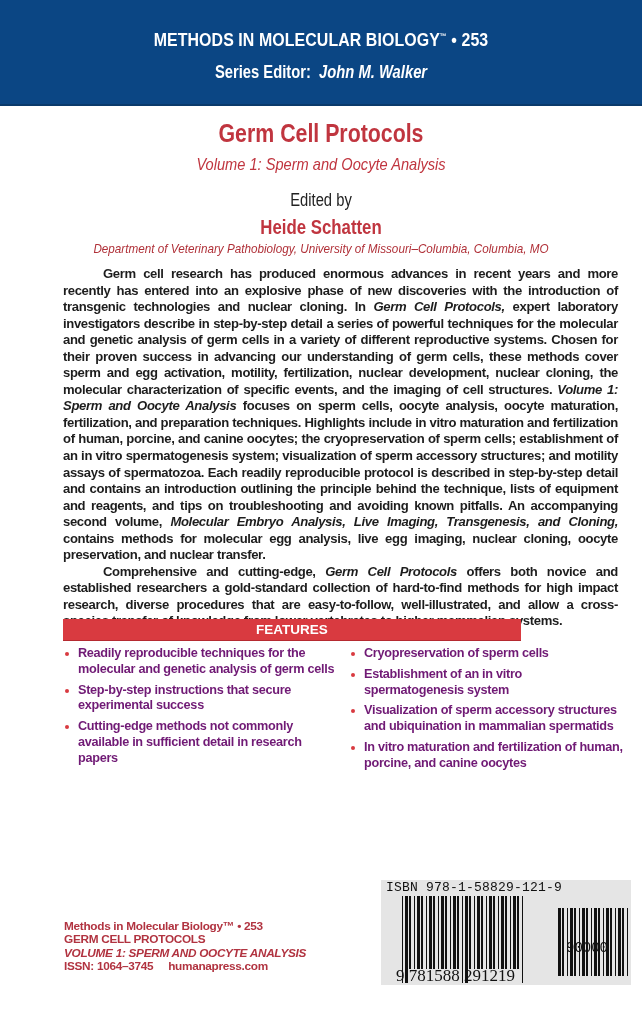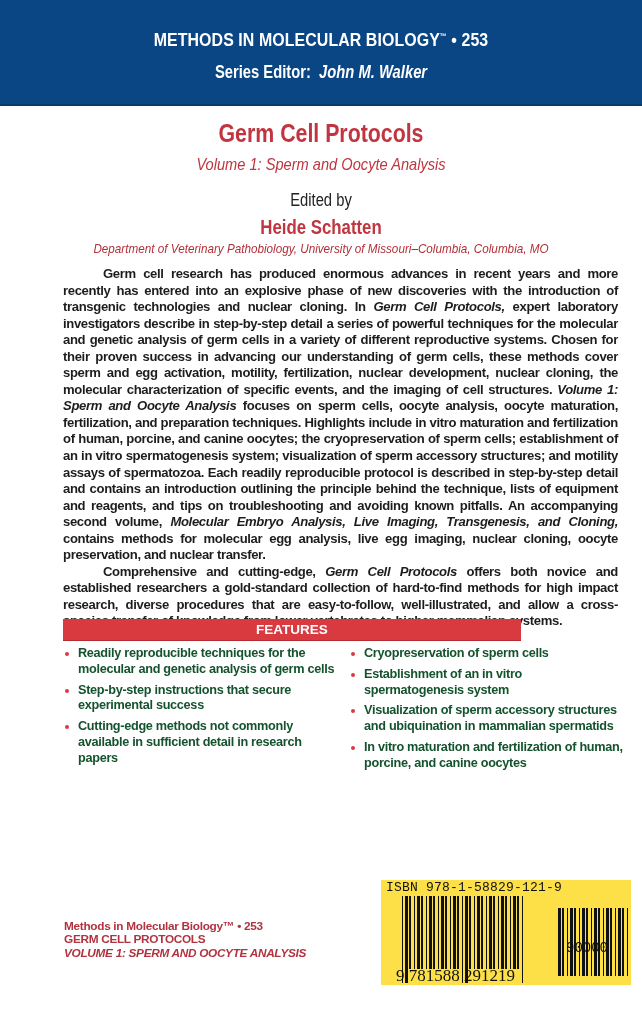--- a/index.html
+++ b/index.html
@@ -11,30 +11,30 @@
   .banner .editor i { font-style:italic; }
   .title { position:absolute; left:0; width:642px; top:118px; text-align:center; color:#c0353f; font-weight:bold; font-size:26px; transform:scaleX(0.82); }
   .subtitle { position:absolute; left:0; width:642px; top:155px; text-align:center; color:#c0353f; font-style:italic; font-size:17px; transform:scaleX(0.86); }
   .edited { position:absolute; left:0; width:642px; top:190px; text-align:center; color:#222; font-size:18px; transform:scaleX(0.82); }
   .editor-name { position:absolute; left:0; width:642px; top:216px; text-align:center; color:#c0353f; font-weight:bold; font-size:20px; transform:scaleX(0.84); }
   .affil { position:absolute; left:0; width:642px; top:241px; text-align:center; color:#b03038; font-style:italic; font-size:13px; transform:scaleX(0.9); }
   .body-text { position:absolute; left:63px; width:555px; top:266px; font-size:13.1px; line-height:16.55px; text-align:justify; color:#1d1d1d; font-family:"Liberation Sans", sans-serif; letter-spacing:-0.35px; }
   .body-text p { margin:0; text-indent:40px;font-weight:bold; }
   .body-text i { font-style:italic; }
   .features-bar { position:absolute; left:63px; top:619px; width:458px; height:21px; background:#d93a40; border-bottom:1px solid #b52a30; color:#fff; text-align:center; font-weight:bold; font-size:13.5px; line-height:22px; }
-  .features { position:absolute; top:646px; font-size:12.7px; line-height:15.8px; color:#14532d; font-weight:bold; letter-spacing:-0.3px; }
+  .features { position:absolute; top:646px; font-size:12.7px; line-height:15.8px; color:#701a75; font-weight:bold; letter-spacing:-0.3px; }
   .features.left { left:63px; width:280px; }
   .features.right { left:349px; width:275px; }
   .features ul { list-style:none; margin:0; padding:0; }
   .features li { position:relative; padding-left:15px; margin-bottom:5px; }
   .features li::before { content:""; position:absolute; left:2px; top:6px; width:4px; height:4px; border-radius:50%; background:#d93a40; }
   .imprint { position:absolute; left:64px; top:920px; color:#b13340; font-size:11.8px; line-height:13.4px; font-weight:bold; letter-spacing:-0.3px; }
   .imprint div { white-space:pre; }
   .imprint .it { font-style:italic; }
-  .barcode-wrap { position:absolute; left:381px; top:880px; width:250px; height:105px; background:#fde047; }
+  .barcode-wrap { position:absolute; left:381px; top:880px; width:250px; height:105px; background:#e5e5e5; }
   .isbn-top { position:absolute; left:5px; top:0; font-family:"Liberation Mono", monospace; font-size:13px; color:#111; letter-spacing:0.2px; }
   .addon-num { position:absolute; left:185px; top:12px; font-family:"Liberation Mono", monospace; font-size:14px; color:#111;margin-top:48px; }
   .bars-main { position:absolute; left:21px; top:16px; height:87px; width:123px; }
   .bars-addon { position:absolute; left:177px; top:28px; height:68px; width:72px; }
   .bar-digits { position:absolute; left:15px; top:86px; font-family:Liberation Serif, serif; font-size:17px; color:#111; background:transparent;text-align:center; }
 </style>
 </head>
 <body>
 
 <div class="banner">
@@ -67,20 +67,21 @@
       <li>Establishment of an in vitro spermatogenesis system</li>
       <li>Visualization of sperm accessory structures and ubiquination in mammalian spermatids</li>
       <li>In vitro maturation and fertilization of human, porcine, and canine oocytes</li>
     </ul>
   </div>
 
 <div class="imprint">
   <div>Methods in Molecular Biology™ • 253</div>
   <div>GERM CELL PROTOCOLS</div>
   <div class="it">VOLUME 1: SPERM AND OOCYTE ANALYSIS</div>
+  <div>ISSN: 1064–3745     humanapress.com</div>
 </div>
 
 <div class="barcode-wrap">
   <div class="isbn-top">ISBN 978-1-58829-121-9</div>
   <div class="addon-num">90000</div>
   <svg class="bars-main" id="bars-main" viewBox="0 0 123 87" preserveAspectRatio="none">
       <rect x="0" y="0" width="1" height="87" fill="#111"></rect>
       <rect x="3" y="0" width="3" height="87" fill="#111"></rect>
       <rect x="7" y="0" width="2" height="73" fill="#111"></rect>
       <rect x="12" y="0" width="1" height="73" fill="#111"></rect>

